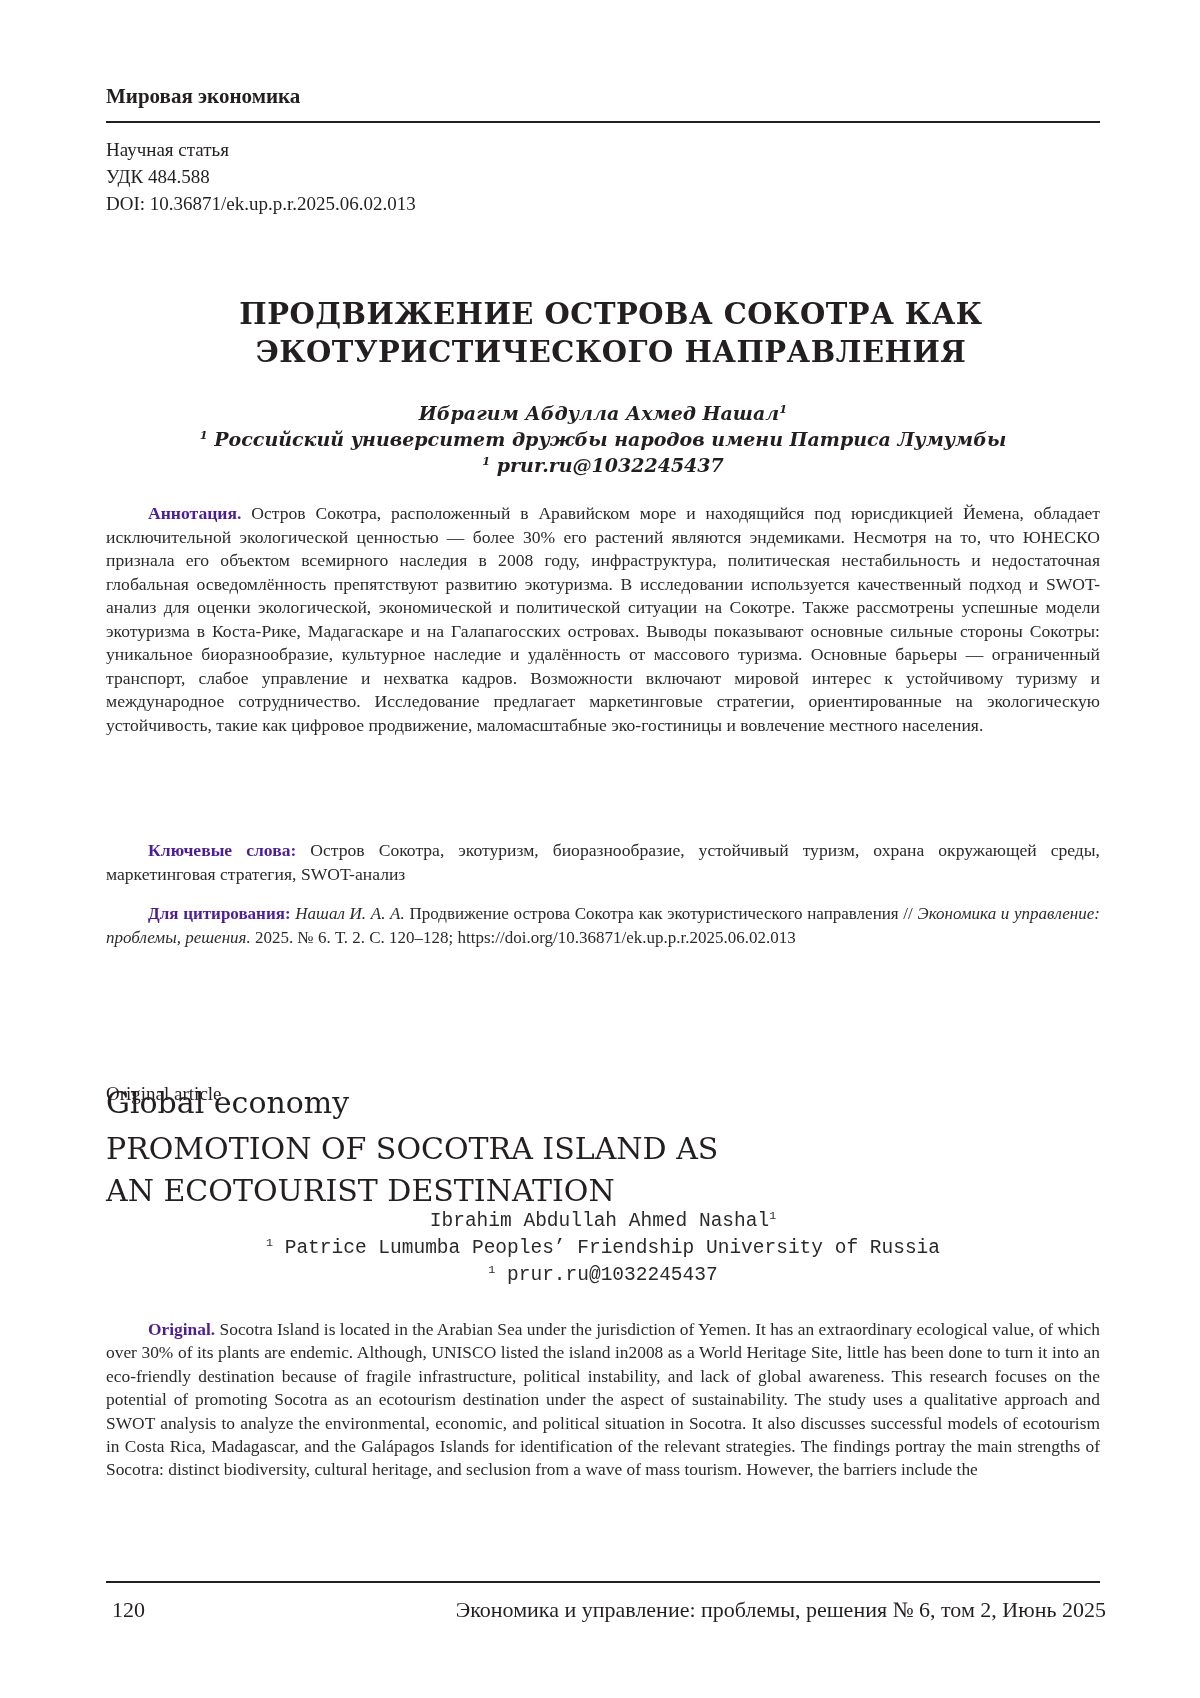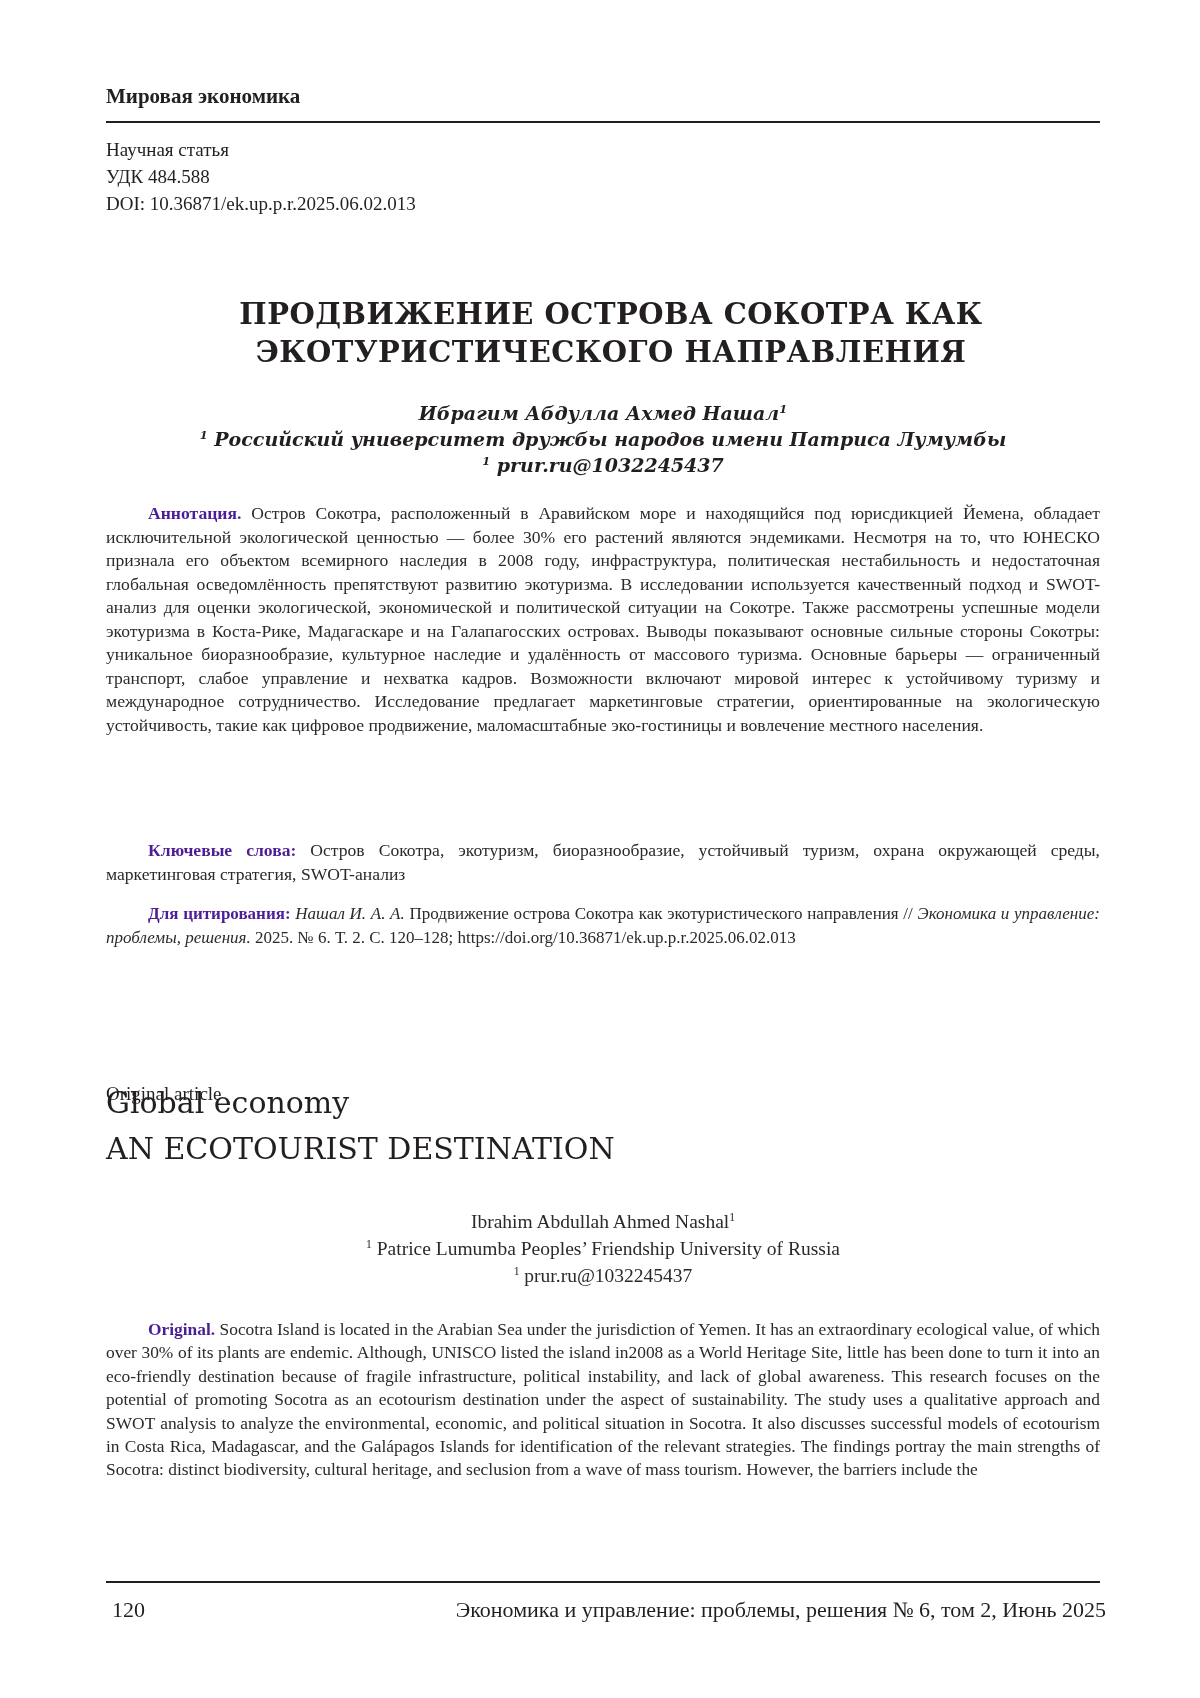--- a/index.html
+++ b/index.html
@@ -15,21 +15,21 @@
   sup { font-size: 0.6em; line-height: 0; vertical-align: super; }
   .abs { position: absolute; left: 0; width: 994px; font-size: 17.6px; line-height: 23.5px; text-align: justify; color: #2a2a2a; }
   .abs .lbl { font-weight: bold; color: #4c1d95; }
   .indent { text-indent: 42px; }
   .abs-ru { top: 502px; }
   .kw { top: 839px; }
   .cite { top: 902px; font-size: 17px; }
   .orig { position: absolute; top: 1083px; left: 0; font-size: 19px; }
   .title-en { position: absolute; top: 1058px; left: 0; width: 994px; font-family: "DejaVu Serif", serif; font-size: 30px; line-height: 42px; font-weight: normal; margin-top: 24px; }
   .title-en .sub { display:block; margin-bottom: 4px; }
-  .authors-en { position: absolute; top: 1208px; left: 0; width: 994px; text-align: center; font-family: Liberation Serif, serif; font-size: 19.5px; line-height: 27px; color: #2a2a2a; }
+  .authors-en { position: absolute; top: 1208px; left: 0; width: 994px; text-align: center; font-family: Liberation Mono, monospace; font-size: 19.5px; line-height: 27px; color: #2a2a2a; }
   .abs-en { top: 1318px; font-size: 17.4px; line-height: 23.4px; }
   .rule-bottom { position: absolute; top: 1581px; left: 0; width: 994px; border-top: 2px solid #231f20; }
   .footer { position: absolute; top: 1597px; left: 0; width: 994px; font-size: 22px; display: flex; justify-content: space-between; margin-left: 6px; }
   i.it { font-style: italic; }
 </style>
 </head>
 <body>
 
 <div class="page">
 
@@ -68,20 +68,21 @@
     <i class="it">Нашал И. А. А.</i>
     <span>Продвижение острова Сокотра как экотуристического направления //</span>
     <i class="it">Экономика и управление: проблемы, решения.</i>
     <span>2025. № 6. Т. 2. С. 120–128; https://doi.org/10.36871/ek.up.p.r.2025.06.02.013</span>
   </div>
 
   <div class="orig serif">Original article</div>
 
   <div class="title-en">
     <span class="sub">Global economy</span>
+    <div>PROMOTION OF SOCOTRA ISLAND AS</div>
     <div>AN ECOTOURIST DESTINATION</div>
   </div>
 
   <div class="authors-en">
     <div><span>Ibrahim Abdullah Ahmed Nashal</span><sup>1</sup></div>
     <div><sup>1</sup> <span>Patrice Lumumba Peoples’ Friendship University of Russia</span></div>
     <div><sup>1</sup> <span>prur.ru@1032245437</span></div>
   </div>
 
   <div class="abs abs-en indent sans">

